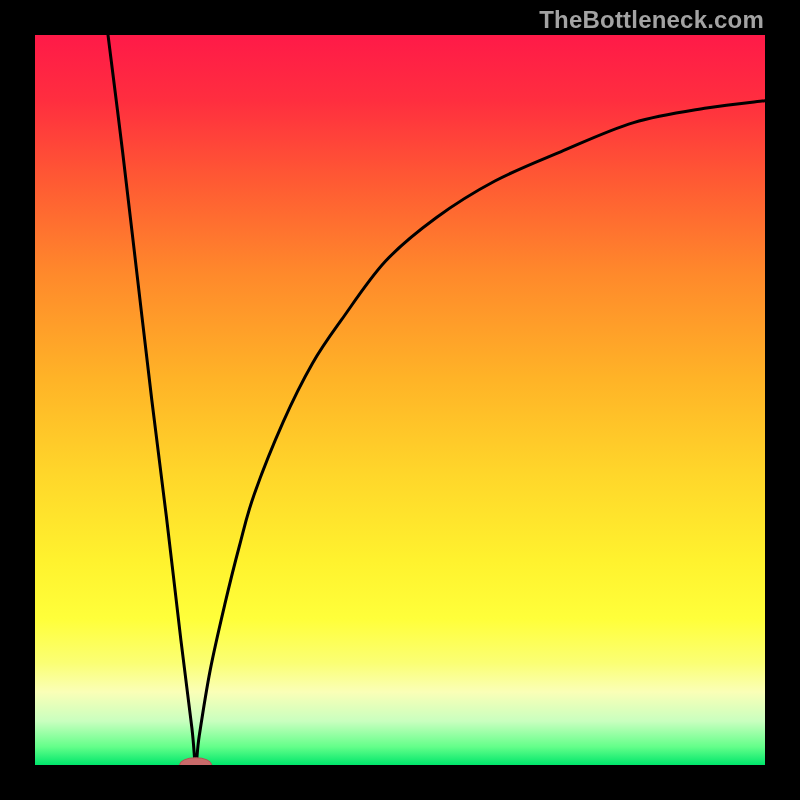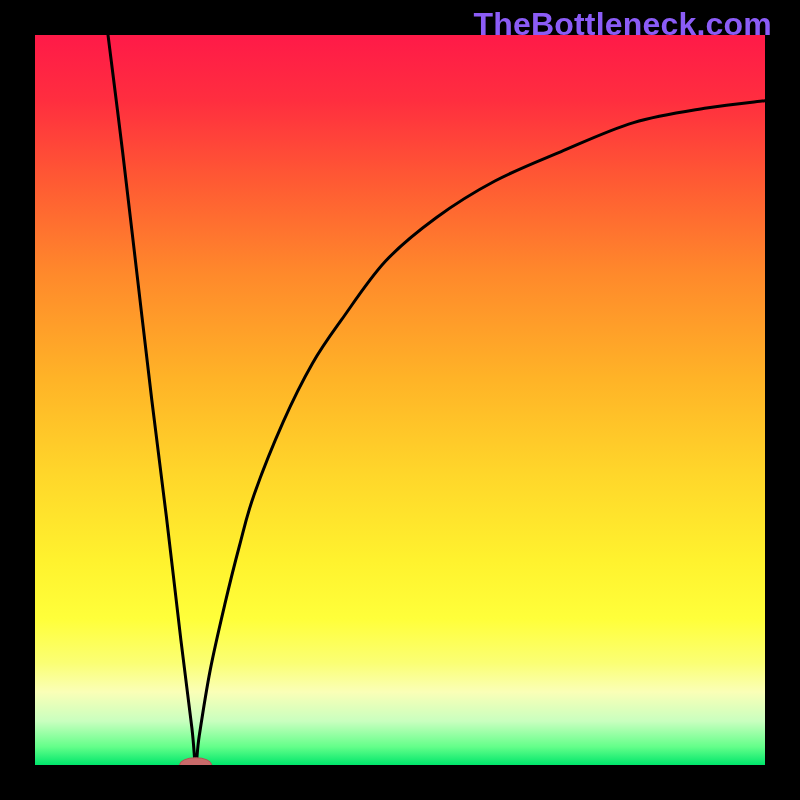--- a/index.html
+++ b/index.html
@@ -34,23 +34,23 @@
   .overlay-svg {
     position: absolute;
     left: 0;
     top: 0;
     width: 100%;
     height: 100%;
   }
   .watermark {
     position: absolute;
     top: 6px;
-    right: 28px;
-    color: #8b5cf6;
-    font-size: 32px;
+    right: 36px;
+    color: #a3a3a3;
+    font-size: 24px;
     font-weight: bold;
     letter-spacing: 0.2px;
     user-select: none;
   }
 </style>
 </head>
 <body>
 
 <div class="chart-container">
 

